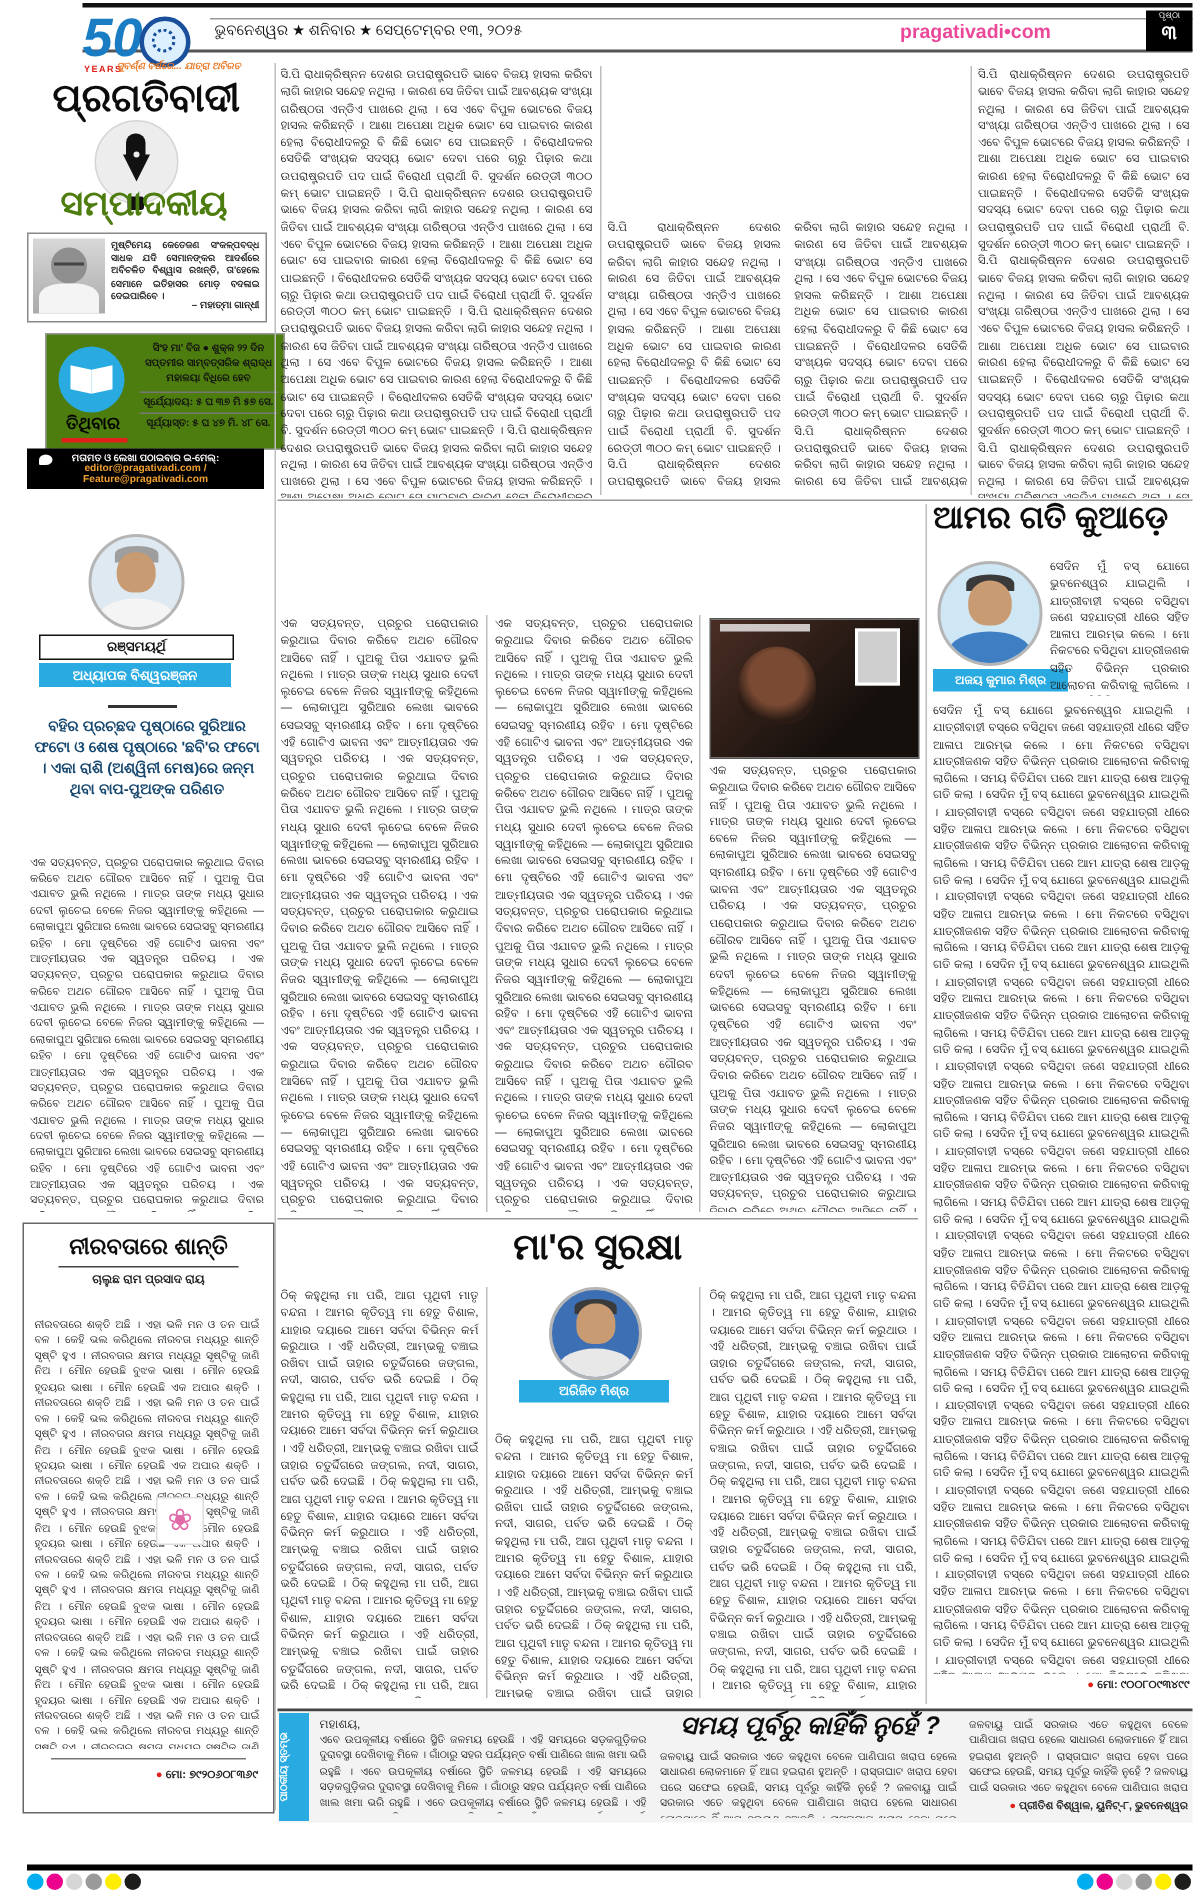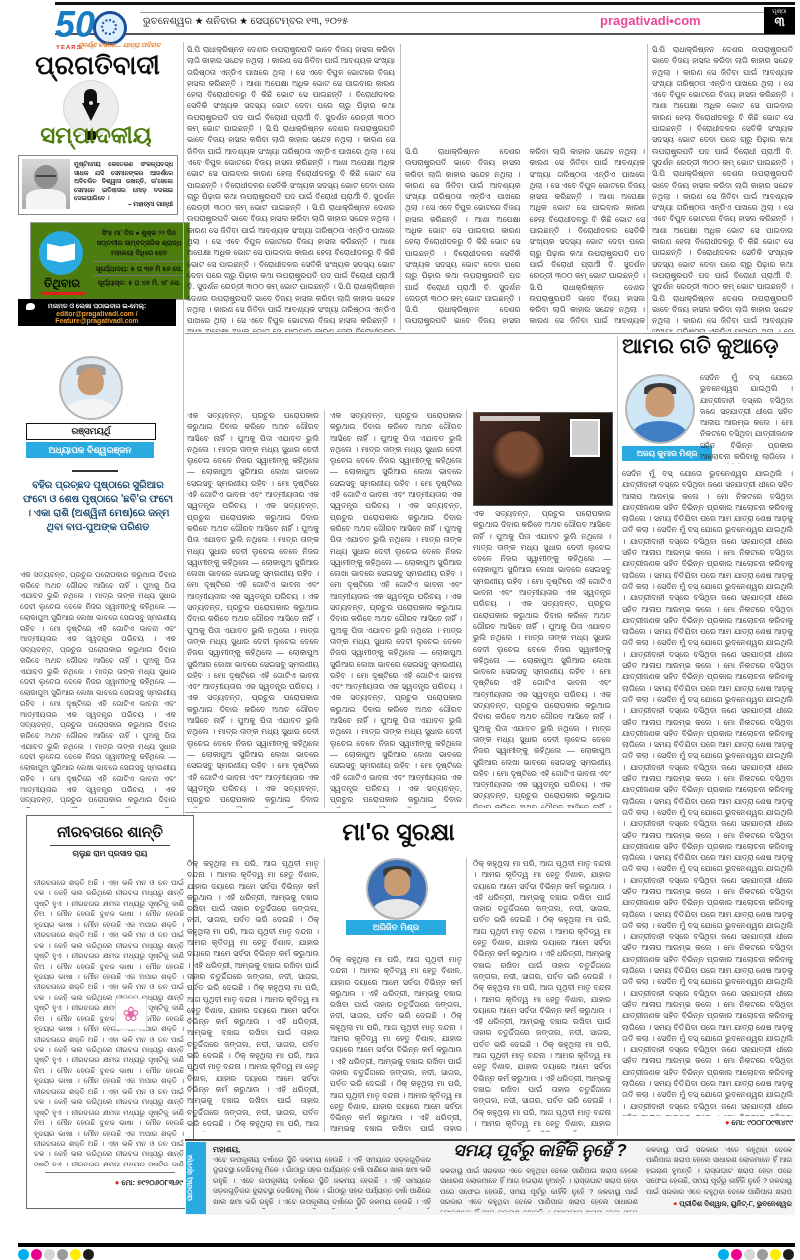--- a/index.html
+++ b/index.html
@@ -130,21 +130,21 @@
       <div class="torso" style="background:#3f7ec2;"></div>
   </div>
   <div class="abs namebox-blue" style="left:622px;top:446px;width:90px;height:15px;font-size:8px;line-height:15px;">ଅଜୟ କୁମାର ମିଶ୍ର</div>
   <div class="col" style="left:700px;top:372px;width:93px;height:92px;">ସେଦିନ ମୁଁ ବସ୍ ଯୋଗେ ଭୁବନେଶ୍ୱର ଯାଇଥିଲି । ଯାତ୍ରୀବାହୀ ବସ୍‌ରେ ବସିଥିବା ଜଣେ ସହଯାତ୍ରୀ ଧୀରେ ସହିତ ଆଳାପ ଆରମ୍ଭ କଲେ । ମୋ ନିକଟରେ ବସିଥିବା ଯାତ୍ରୀଜଣକ ସହିତ ବିଭିନ୍ନ ପ୍ରକାର ଆଲୋଚନା କରିବାକୁ ଲାଗିଲେ । ସମୟ ବିତିଯିବା ପରେ ଆମ ଯାତ୍ରା ଶେଷ ଆଡ଼କୁ ଗତି କଲା । ସେଦିନ ମୁଁ ବସ୍ ଯୋଗେ ଭୁବନେଶ୍ୱର ଯାଇଥିଲି । ଯାତ୍ରୀବାହୀ ବସ୍‌ରେ ବସିଥିବା ଜଣେ ସହଯାତ୍ରୀ ଧୀରେ ସହିତ ଆଳାପ ଆରମ୍ଭ କଲେ । ମୋ ନିକଟରେ ବସିଥିବା ଯାତ୍ରୀଜଣକ ସହିତ ବିଭିନ୍ନ ପ୍ରକାର ଆଲୋଚନା କରିବାକୁ ଲାଗିଲେ । ସମୟ ବିତିଯିବା ପରେ ଆମ ଯାତ୍ରା ଶେଷ ଆଡ଼କୁ ଗତି କଲା ।</div>
   <div class="col" style="left:622px;top:468px;width:171px;height:648px;">ସେଦିନ ମୁଁ ବସ୍ ଯୋଗେ ଭୁବନେଶ୍ୱର ଯାଇଥିଲି । ଯାତ୍ରୀବାହୀ ବସ୍‌ରେ ବସିଥିବା ଜଣେ ସହଯାତ୍ରୀ ଧୀରେ ସହିତ ଆଳାପ ଆରମ୍ଭ କଲେ । ମୋ ନିକଟରେ ବସିଥିବା ଯାତ୍ରୀଜଣକ ସହିତ ବିଭିନ୍ନ ପ୍ରକାର ଆଲୋଚନା କରିବାକୁ ଲାଗିଲେ । ସମୟ ବିତିଯିବା ପରେ ଆମ ଯାତ୍ରା ଶେଷ ଆଡ଼କୁ ଗତି କଲା । ସେଦିନ ମୁଁ ବସ୍ ଯୋଗେ ଭୁବନେଶ୍ୱର ଯାଇଥିଲି । ଯାତ୍ରୀବାହୀ ବସ୍‌ରେ ବସିଥିବା ଜଣେ ସହଯାତ୍ରୀ ଧୀରେ ସହିତ ଆଳାପ ଆରମ୍ଭ କଲେ । ମୋ ନିକଟରେ ବସିଥିବା ଯାତ୍ରୀଜଣକ ସହିତ ବିଭିନ୍ନ ପ୍ରକାର ଆଲୋଚନା କରିବାକୁ ଲାଗିଲେ । ସମୟ ବିତିଯିବା ପରେ ଆମ ଯାତ୍ରା ଶେଷ ଆଡ଼କୁ ଗତି କଲା । ସେଦିନ ମୁଁ ବସ୍ ଯୋଗେ ଭୁବନେଶ୍ୱର ଯାଇଥିଲି । ଯାତ୍ରୀବାହୀ ବସ୍‌ରେ ବସିଥିବା ଜଣେ ସହଯାତ୍ରୀ ଧୀରେ ସହିତ ଆଳାପ ଆରମ୍ଭ କଲେ । ମୋ ନିକଟରେ ବସିଥିବା ଯାତ୍ରୀଜଣକ ସହିତ ବିଭିନ୍ନ ପ୍ରକାର ଆଲୋଚନା କରିବାକୁ ଲାଗିଲେ । ସମୟ ବିତିଯିବା ପରେ ଆମ ଯାତ୍ରା ଶେଷ ଆଡ଼କୁ ଗତି କଲା । ସେଦିନ ମୁଁ ବସ୍ ଯୋଗେ ଭୁବନେଶ୍ୱର ଯାଇଥିଲି । ଯାତ୍ରୀବାହୀ ବସ୍‌ରେ ବସିଥିବା ଜଣେ ସହଯାତ୍ରୀ ଧୀରେ ସହିତ ଆଳାପ ଆରମ୍ଭ କଲେ । ମୋ ନିକଟରେ ବସିଥିବା ଯାତ୍ରୀଜଣକ ସହିତ ବିଭିନ୍ନ ପ୍ରକାର ଆଲୋଚନା କରିବାକୁ ଲାଗିଲେ । ସମୟ ବିତିଯିବା ପରେ ଆମ ଯାତ୍ରା ଶେଷ ଆଡ଼କୁ ଗତି କଲା । ସେଦିନ ମୁଁ ବସ୍ ଯୋଗେ ଭୁବନେଶ୍ୱର ଯାଇଥିଲି । ଯାତ୍ରୀବାହୀ ବସ୍‌ରେ ବସିଥିବା ଜଣେ ସହଯାତ୍ରୀ ଧୀରେ ସହିତ ଆଳାପ ଆରମ୍ଭ କଲେ । ମୋ ନିକଟରେ ବସିଥିବା ଯାତ୍ରୀଜଣକ ସହିତ ବିଭିନ୍ନ ପ୍ରକାର ଆଲୋଚନା କରିବାକୁ ଲାଗିଲେ । ସମୟ ବିତିଯିବା ପରେ ଆମ ଯାତ୍ରା ଶେଷ ଆଡ଼କୁ ଗତି କଲା । ସେଦିନ ମୁଁ ବସ୍ ଯୋଗେ ଭୁବନେଶ୍ୱର ଯାଇଥିଲି । ଯାତ୍ରୀବାହୀ ବସ୍‌ରେ ବସିଥିବା ଜଣେ ସହଯାତ୍ରୀ ଧୀରେ ସହିତ ଆଳାପ ଆରମ୍ଭ କଲେ । ମୋ ନିକଟରେ ବସିଥିବା ଯାତ୍ରୀଜଣକ ସହିତ ବିଭିନ୍ନ ପ୍ରକାର ଆଲୋଚନା କରିବାକୁ ଲାଗିଲେ । ସମୟ ବିତିଯିବା ପରେ ଆମ ଯାତ୍ରା ଶେଷ ଆଡ଼କୁ ଗତି କଲା । ସେଦିନ ମୁଁ ବସ୍ ଯୋଗେ ଭୁବନେଶ୍ୱର ଯାଇଥିଲି । ଯାତ୍ରୀବାହୀ ବସ୍‌ରେ ବସିଥିବା ଜଣେ ସହଯାତ୍ରୀ ଧୀରେ ସହିତ ଆଳାପ ଆରମ୍ଭ କଲେ । ମୋ ନିକଟରେ ବସିଥିବା ଯାତ୍ରୀଜଣକ ସହିତ ବିଭିନ୍ନ ପ୍ରକାର ଆଲୋଚନା କରିବାକୁ ଲାଗିଲେ । ସମୟ ବିତିଯିବା ପରେ ଆମ ଯାତ୍ରା ଶେଷ ଆଡ଼କୁ ଗତି କଲା । ସେଦିନ ମୁଁ ବସ୍ ଯୋଗେ ଭୁବନେଶ୍ୱର ଯାଇଥିଲି । ଯାତ୍ରୀବାହୀ ବସ୍‌ରେ ବସିଥିବା ଜଣେ ସହଯାତ୍ରୀ ଧୀରେ ସହିତ ଆଳାପ ଆରମ୍ଭ କଲେ । ମୋ ନିକଟରେ ବସିଥିବା ଯାତ୍ରୀଜଣକ ସହିତ ବିଭିନ୍ନ ପ୍ରକାର ଆଲୋଚନା କରିବାକୁ ଲାଗିଲେ । ସମୟ ବିତିଯିବା ପରେ ଆମ ଯାତ୍ରା ଶେଷ ଆଡ଼କୁ ଗତି କଲା । ସେଦିନ ମୁଁ ବସ୍ ଯୋଗେ ଭୁବନେଶ୍ୱର ଯାଇଥିଲି । ଯାତ୍ରୀବାହୀ ବସ୍‌ରେ ବସିଥିବା ଜଣେ ସହଯାତ୍ରୀ ଧୀରେ ସହିତ ଆଳାପ ଆରମ୍ଭ କଲେ । ମୋ ନିକଟରେ ବସିଥିବା ଯାତ୍ରୀଜଣକ ସହିତ ବିଭିନ୍ନ ପ୍ରକାର ଆଲୋଚନା କରିବାକୁ ଲାଗିଲେ । ସମୟ ବିତିଯିବା ପରେ ଆମ ଯାତ୍ରା ଶେଷ ଆଡ଼କୁ ଗତି କଲା । ସେଦିନ ମୁଁ ବସ୍ ଯୋଗେ ଭୁବନେଶ୍ୱର ଯାଇଥିଲି । ଯାତ୍ରୀବାହୀ ବସ୍‌ରେ ବସିଥିବା ଜଣେ ସହଯାତ୍ରୀ ଧୀରେ ସହିତ ଆଳାପ ଆରମ୍ଭ କଲେ । ମୋ ନିକଟରେ ବସିଥିବା ଯାତ୍ରୀଜଣକ ସହିତ ବିଭିନ୍ନ ପ୍ରକାର ଆଲୋଚନା କରିବାକୁ ଲାଗିଲେ । ସମୟ ବିତିଯିବା ପରେ ଆମ ଯାତ୍ରା ଶେଷ ଆଡ଼କୁ ଗତି କଲା । ସେଦିନ ମୁଁ ବସ୍ ଯୋଗେ ଭୁବନେଶ୍ୱର ଯାଇଥିଲି । ଯାତ୍ରୀବାହୀ ବସ୍‌ରେ ବସିଥିବା ଜଣେ ସହଯାତ୍ରୀ ଧୀରେ ସହିତ ଆଳାପ ଆରମ୍ଭ କଲେ । ମୋ ନିକଟରେ ବସିଥିବା ଯାତ୍ରୀଜଣକ ସହିତ ବିଭିନ୍ନ ପ୍ରକାର ଆଲୋଚନା କରିବାକୁ ଲାଗିଲେ । ସମୟ ବିତିଯିବା ପରେ ଆମ ଯାତ୍ରା ଶେଷ ଆଡ଼କୁ ଗତି କଲା । ସେଦିନ ମୁଁ ବସ୍ ଯୋଗେ ଭୁବନେଶ୍ୱର ଯାଇଥିଲି । ଯାତ୍ରୀବାହୀ ବସ୍‌ରେ ବସିଥିବା ଜଣେ ସହଯାତ୍ରୀ ଧୀରେ ସହିତ ଆଳାପ ଆରମ୍ଭ କଲେ । ମୋ ନିକଟରେ ବସିଥିବା ଯାତ୍ରୀଜଣକ ସହିତ ବିଭିନ୍ନ ପ୍ରକାର ଆଲୋଚନା କରିବାକୁ ଲାଗିଲେ । ସମୟ ବିତିଯିବା ପରେ ଆମ ଯାତ୍ରା ଶେଷ ଆଡ଼କୁ ଗତି କଲା । ସେଦିନ ମୁଁ ବସ୍ ଯୋଗେ ଭୁବନେଶ୍ୱର ଯାଇଥିଲି । ଯାତ୍ରୀବାହୀ ବସ୍‌ରେ ବସିଥିବା ଜଣେ ସହଯାତ୍ରୀ ଧୀରେ ସହିତ ଆଳାପ ଆରମ୍ଭ କଲେ । ମୋ ନିକଟରେ ବସିଥିବା ଯାତ୍ରୀଜଣକ ସହିତ ବିଭିନ୍ନ ପ୍ରକାର ଆଲୋଚନା କରିବାକୁ ଲାଗିଲେ । ସମୟ ବିତିଯିବା ପରେ ଆମ ଯାତ୍ରା ଶେଷ ଆଡ଼କୁ ଗତି କଲା । ସେଦିନ ମୁଁ ବସ୍ ଯୋଗେ ଭୁବନେଶ୍ୱର ଯାଇଥିଲି । ଯାତ୍ରୀବାହୀ ବସ୍‌ରେ ବସିଥିବା ଜଣେ ସହଯାତ୍ରୀ ଧୀରେ ସହିତ ଆଳାପ ଆରମ୍ଭ କଲେ । ମୋ ନିକଟରେ ବସିଥିବା ଯାତ୍ରୀଜଣକ ସହିତ ବିଭିନ୍ନ ପ୍ରକାର ଆଲୋଚନା କରିବାକୁ ଲାଗିଲେ । ସମୟ ବିତିଯିବା ପରେ ଆମ ଯାତ୍ରା ଶେଷ ଆଡ଼କୁ ଗତି କଲା ।</div>
   <div class="abs sig" style="left:640px;top:1118px;width:153px;font-size:7.5px;">
     <span class="bullet">●</span>
     <span>ମୋ: ୯୦୦୮୦୯୩୪୯୯</span>
   </div>
 
-  <div class="abs" style="left:15px;top:815px;width:166px;height:392px;border:1px solid #666;background:#fff;margin-left:11px;">
+  <div class="abs" style="left:15px;top:815px;width:166px;height:392px;border:1px solid #666;background:#fff;">
     <div class="headline" style="margin-top:7px;text-align:center;font-size:15px;">ନୀରବତାରେ ଶାନ୍ତି</div>
     <div style="margin:4px auto 0;width:120px;border-top:1px solid #444;"></div>
     <div style="text-align:center;font-size:8px;font-weight:bold;margin-top:3px;">ଚାଲୁଛ ରାମ ପ୍ରସାଦ ରାୟ</div>
     <div class="col" style="left:7px;top:62px;width:150px;height:288px;font-size:7.2px;position:absolute;">ନୀରବତାରେ ଶକ୍ତି ଅଛି । ଏହା ଭଳି ମନ ଓ ତନ ପାଇଁ ବଳ । କେହି ଭଲ କରିଥିଲେ ନୀରବତା ମଧ୍ୟରୁ ଶାନ୍ତି ସୃଷ୍ଟି ହୁଏ । ନୀରବତାର କ୍ଷମତା ମଧ୍ୟରୁ ସୃଷ୍ଟିକୁ ଜାଣି ନିଅ । ମୌନ ହେଉଛି ବୁଝକ ଭାଷା । ମୌନ ହେଉଛି ହୃଦୟର ଭାଷା । ମୌନ ହେଉଛି ଏକ ଅପାର ଶକ୍ତି । ନୀରବତାରେ ଶକ୍ତି ଅଛି । ଏହା ଭଳି ମନ ଓ ତନ ପାଇଁ ବଳ । କେହି ଭଲ କରିଥିଲେ ନୀରବତା ମଧ୍ୟରୁ ଶାନ୍ତି ସୃଷ୍ଟି ହୁଏ । ନୀରବତାର କ୍ଷମତା ମଧ୍ୟରୁ ସୃଷ୍ଟିକୁ ଜାଣି ନିଅ । ମୌନ ହେଉଛି ବୁଝକ ଭାଷା । ମୌନ ହେଉଛି ହୃଦୟର ଭାଷା । ମୌନ ହେଉଛି ଏକ ଅପାର ଶକ୍ତି । ନୀରବତାରେ ଶକ୍ତି ଅଛି । ଏହା ଭଳି ମନ ଓ ତନ ପାଇଁ ବଳ । କେହି ଭଲ କରିଥିଲେ ନୀରବତା ମଧ୍ୟରୁ ଶାନ୍ତି ସୃଷ୍ଟି ହୁଏ । ନୀରବତାର କ୍ଷମତା ମଧ୍ୟରୁ ସୃଷ୍ଟିକୁ ଜାଣି ନିଅ । ମୌନ ହେଉଛି ବୁଝକ ଭାଷା । ମୌନ ହେଉଛି ହୃଦୟର ଭାଷା । ମୌନ ହେଉଛି ଏକ ଅପାର ଶକ୍ତି । ନୀରବତାରେ ଶକ୍ତି ଅଛି । ଏହା ଭଳି ମନ ଓ ତନ ପାଇଁ ବଳ । କେହି ଭଲ କରିଥିଲେ ନୀରବତା ମଧ୍ୟରୁ ଶାନ୍ତି ସୃଷ୍ଟି ହୁଏ । ନୀରବତାର କ୍ଷମତା ମଧ୍ୟରୁ ସୃଷ୍ଟିକୁ ଜାଣି ନିଅ । ମୌନ ହେଉଛି ବୁଝକ ଭାଷା । ମୌନ ହେଉଛି ହୃଦୟର ଭାଷା । ମୌନ ହେଉଛି ଏକ ଅପାର ଶକ୍ତି । ନୀରବତାରେ ଶକ୍ତି ଅଛି । ଏହା ଭଳି ମନ ଓ ତନ ପାଇଁ ବଳ । କେହି ଭଲ କରିଥିଲେ ନୀରବତା ମଧ୍ୟରୁ ଶାନ୍ତି ସୃଷ୍ଟି ହୁଏ । ନୀରବତାର କ୍ଷମତା ମଧ୍ୟରୁ ସୃଷ୍ଟିକୁ ଜାଣି ନିଅ । ମୌନ ହେଉଛି ବୁଝକ ଭାଷା । ମୌନ ହେଉଛି ହୃଦୟର ଭାଷା । ମୌନ ହେଉଛି ଏକ ଅପାର ଶକ୍ତି । ନୀରବତାରେ ଶକ୍ତି ଅଛି । ଏହା ଭଳି ମନ ଓ ତନ ପାଇଁ ବଳ । କେହି ଭଲ କରିଥିଲେ ନୀରବତା ମଧ୍ୟରୁ ଶାନ୍ତି ସୃଷ୍ଟି ହୁଏ । ନୀରବତାର କ୍ଷମତା ମଧ୍ୟରୁ ସୃଷ୍ଟିକୁ ଜାଣି ନିଅ । ମୌନ ହେଉଛି ବୁଝକ ଭାଷା । ମୌନ ହେଉଛି ହୃଦୟର ଭାଷା । ମୌନ ହେଉଛି ଏକ ଅପାର ଶକ୍ତି । ନୀରବତାରେ ଶକ୍ତି ଅଛି । ଏହା ଭଳି ମନ ଓ ତନ ପାଇଁ ବଳ । କେହି ଭଲ କରିଥିଲେ ନୀରବତା ମଧ୍ୟରୁ ଶାନ୍ତି ସୃଷ୍ଟି ହୁଏ । ନୀରବତାର କ୍ଷମତା ମଧ୍ୟରୁ ସୃଷ୍ଟିକୁ ଜାଣି ନିଅ । ମୌନ ହେଉଛି ବୁଝକ ଭାଷା । ମୌନ ହେଉଛି ହୃଦୟର ଭାଷା । ମୌନ ହେଉଛି ଏକ ଅପାର ଶକ୍ତି । ନୀରବତାରେ ଶକ୍ତି ଅଛି । ଏହା ଭଳି ମନ ଓ ତନ ପାଇଁ ବଳ । କେହି ଭଲ କରିଥିଲେ ନୀରବତା ମଧ୍ୟରୁ ଶାନ୍ତି ସୃଷ୍ଟି ହୁଏ । ନୀରବତାର କ୍ଷମତା ମଧ୍ୟରୁ ସୃଷ୍ଟିକୁ ଜାଣି ନିଅ । ମୌନ ହେଉଛି ବୁଝକ ଭାଷା । ମୌନ ହେଉଛି ହୃଦୟର ଭାଷା । ମୌନ ହେଉଛି ଏକ ଅପାର ଶକ୍ତି ।</div>
     <div class="abs" style="left:88px;top:182px;width:30px;height:30px;background:#fff;border:1px solid #ddd;text-align:center;font-size:20px;line-height:30px;color:#e06ba8;">❀</div>
     <div class="abs" style="left:18px;top:356px;width:130px;border-top:1px solid #777;"></div>
     <div class="abs sig" style="left:10px;top:362px;width:146px;font-size:7.5px;">
       <span class="bullet">●</span>
       <span>ମୋ: ୭୯୨୦୬୦୮୩୬୯</span>
     </div>
@@ -164,21 +164,21 @@
     <div>ଠିକ୍ କହୁଥିଲା ମା ପରି, ଆଗ ପୃଥିବୀ ମାତୃ ବନ୍ଦନା । ଆମର କୃତିତ୍ୱ ମା ହେତୁ ବିଶାଳ, ଯାହାର ଦୟାରେ ଆମେ ସର୍ବଦା ବିଭିନ୍ନ କର୍ମ କରୁଥାଉ । ଏହି ଧରିତ୍ରୀ, ଆମ୍ଭକୁ ବଞ୍ଚାଇ ରଖିବା ପାଇଁ ତାହାର ଚତୁର୍ଦ୍ଦିଗରେ ଜଙ୍ଗଲ, ନଦୀ, ସାଗର, ପର୍ବତ ଭରି ଦେଇଛି । ଠିକ୍ କହୁଥିଲା ମା ପରି, ଆଗ ପୃଥିବୀ ମାତୃ ବନ୍ଦନା । ଆମର କୃତିତ୍ୱ ମା ହେତୁ ବିଶାଳ, ଯାହାର ଦୟାରେ ଆମେ ସର୍ବଦା ବିଭିନ୍ନ କର୍ମ କରୁଥାଉ । ଏହି ଧରିତ୍ରୀ, ଆମ୍ଭକୁ ବଞ୍ଚାଇ ରଖିବା ପାଇଁ ତାହାର ଚତୁର୍ଦ୍ଦିଗରେ ଜଙ୍ଗଲ, ନଦୀ, ସାଗର, ପର୍ବତ ଭରି ଦେଇଛି । ଠିକ୍ କହୁଥିଲା ମା ପରି, ଆଗ ପୃଥିବୀ ମାତୃ ବନ୍ଦନା । ଆମର କୃତିତ୍ୱ ମା ହେତୁ ବିଶାଳ, ଯାହାର ଦୟାରେ ଆମେ ସର୍ବଦା ବିଭିନ୍ନ କର୍ମ କରୁଥାଉ । ଏହି ଧରିତ୍ରୀ, ଆମ୍ଭକୁ ବଞ୍ଚାଇ ରଖିବା ପାଇଁ ତାହାର ଚତୁର୍ଦ୍ଦିଗରେ ଜଙ୍ଗଲ, ନଦୀ, ସାଗର, ପର୍ବତ ଭରି ଦେଇଛି । ଠିକ୍ କହୁଥିଲା ମା ପରି, ଆଗ ପୃଥିବୀ ମାତୃ ବନ୍ଦନା । ଆମର କୃତିତ୍ୱ ମା ହେତୁ ବିଶାଳ, ଯାହାର ଦୟାରେ ଆମେ ସର୍ବଦା ବିଭିନ୍ନ କର୍ମ କରୁଥାଉ । ଏହି ଧରିତ୍ରୀ, ଆମ୍ଭକୁ ବଞ୍ଚାଇ ରଖିବା ପାଇଁ ତାହାର ଚତୁର୍ଦ୍ଦିଗରେ ଜଙ୍ଗଲ, ନଦୀ, ସାଗର, ପର୍ବତ ଭରି ଦେଇଛି ।</div>
   </div>
   <div class="col" style="left:473px;top:858px;width:138px;height:274px;">ଠିକ୍ କହୁଥିଲା ମା ପରି, ଆଗ ପୃଥିବୀ ମାତୃ ବନ୍ଦନା । ଆମର କୃତିତ୍ୱ ମା ହେତୁ ବିଶାଳ, ଯାହାର ଦୟାରେ ଆମେ ସର୍ବଦା ବିଭିନ୍ନ କର୍ମ କରୁଥାଉ । ଏହି ଧରିତ୍ରୀ, ଆମ୍ଭକୁ ବଞ୍ଚାଇ ରଖିବା ପାଇଁ ତାହାର ଚତୁର୍ଦ୍ଦିଗରେ ଜଙ୍ଗଲ, ନଦୀ, ସାଗର, ପର୍ବତ ଭରି ଦେଇଛି । ଠିକ୍ କହୁଥିଲା ମା ପରି, ଆଗ ପୃଥିବୀ ମାତୃ ବନ୍ଦନା । ଆମର କୃତିତ୍ୱ ମା ହେତୁ ବିଶାଳ, ଯାହାର ଦୟାରେ ଆମେ ସର୍ବଦା ବିଭିନ୍ନ କର୍ମ କରୁଥାଉ । ଏହି ଧରିତ୍ରୀ, ଆମ୍ଭକୁ ବଞ୍ଚାଇ ରଖିବା ପାଇଁ ତାହାର ଚତୁର୍ଦ୍ଦିଗରେ ଜଙ୍ଗଲ, ନଦୀ, ସାଗର, ପର୍ବତ ଭରି ଦେଇଛି । ଠିକ୍ କହୁଥିଲା ମା ପରି, ଆଗ ପୃଥିବୀ ମାତୃ ବନ୍ଦନା । ଆମର କୃତିତ୍ୱ ମା ହେତୁ ବିଶାଳ, ଯାହାର ଦୟାରେ ଆମେ ସର୍ବଦା ବିଭିନ୍ନ କର୍ମ କରୁଥାଉ । ଏହି ଧରିତ୍ରୀ, ଆମ୍ଭକୁ ବଞ୍ଚାଇ ରଖିବା ପାଇଁ ତାହାର ଚତୁର୍ଦ୍ଦିଗରେ ଜଙ୍ଗଲ, ନଦୀ, ସାଗର, ପର୍ବତ ଭରି ଦେଇଛି । ଠିକ୍ କହୁଥିଲା ମା ପରି, ଆଗ ପୃଥିବୀ ମାତୃ ବନ୍ଦନା । ଆମର କୃତିତ୍ୱ ମା ହେତୁ ବିଶାଳ, ଯାହାର ଦୟାରେ ଆମେ ସର୍ବଦା ବିଭିନ୍ନ କର୍ମ କରୁଥାଉ । ଏହି ଧରିତ୍ରୀ, ଆମ୍ଭକୁ ବଞ୍ଚାଇ ରଖିବା ପାଇଁ ତାହାର ଚତୁର୍ଦ୍ଦିଗରେ ଜଙ୍ଗଲ, ନଦୀ, ସାଗର, ପର୍ବତ ଭରି ଦେଇଛି । ଠିକ୍ କହୁଥିଲା ମା ପରି, ଆଗ ପୃଥିବୀ ମାତୃ ବନ୍ଦନା । ଆମର କୃତିତ୍ୱ ମା ହେତୁ ବିଶାଳ, ଯାହାର ଦୟାରେ ଆମେ ସର୍ବଦା ବିଭିନ୍ନ କର୍ମ କରୁଥାଉ । ଏହି ଧରିତ୍ରୀ, ଆମ୍ଭକୁ ବଞ୍ଚାଇ ରଖିବା ପାଇଁ ତାହାର ଚତୁର୍ଦ୍ଦିଗରେ ଜଙ୍ଗଲ, ନଦୀ, ସାଗର, ପର୍ବତ ଭରି ଦେଇଛି । ଠିକ୍ କହୁଥିଲା ମା ପରି, ଆଗ ପୃଥିବୀ ମାତୃ ବନ୍ଦନା । ଆମର କୃତିତ୍ୱ ମା ହେତୁ ବିଶାଳ, ଯାହାର ଦୟାରେ ଆମେ ସର୍ବଦା ବିଭିନ୍ନ କର୍ମ କରୁଥାଉ । ଏହି ଧରିତ୍ରୀ, ଆମ୍ଭକୁ ବଞ୍ଚାଇ ରଖିବା ପାଇଁ ତାହାର ଚତୁର୍ଦ୍ଦିଗରେ ଜଙ୍ଗଲ, ନଦୀ, ସାଗର, ପର୍ବତ ଭରି ଦେଇଛି । ଠିକ୍ କହୁଥିଲା ମା ପରି, ଆଗ ପୃଥିବୀ ମାତୃ ବନ୍ଦନା । ଆମର କୃତିତ୍ୱ ମା ହେତୁ ବିଶାଳ, ଯାହାର ଦୟାରେ ଆମେ ସର୍ବଦା ବିଭିନ୍ନ କର୍ମ କରୁଥାଉ । ଏହି ଧରିତ୍ରୀ, ଆମ୍ଭକୁ ବଞ୍ଚାଇ ରଖିବା ପାଇଁ ତାହାର ଚତୁର୍ଦ୍ଦିଗରେ ଜଙ୍ଗଲ, ନଦୀ, ସାଗର, ପର୍ବତ ଭରି ଦେଇଛି ।</div>
 
   <div class="hline" style="left:185px;top:1139px;width:610px;height:2px;background:#444;"></div>
   <div class="abs" style="left:185px;top:1141px;width:610px;height:74px;background:#f3f3f3;"></div>
   <div class="abs" style="left:186px;top:1142px;width:20px;height:72px;background:#29abe2;">
     <div style="writing-mode:vertical-rl;transform:rotate(180deg);width:20px;height:72px;text-align:center;font-size:7px;font-weight:bold;color:#fff;">ପାଠକୀୟ ସ୍ତମ୍ଭ</div>
   </div>
   <div class="abs" style="left:213px;top:1145px;width:218px;height:66px;overflow:hidden;">
-    <div style="font-size:8px;font-weight:bold;">ମହାଶୟ,</div>
+    <div style="font-size:8px;font-weight:normal;">ମହାଶୟ,</div>
     <div class="col" style="position:static;width:218px;height:54px;font-size:7.2px;">ଏବେ ଉପକୂଳୀୟ ବର୍ଷାରେ ସ୍ଥିତି ଜଳମୟ ହେଉଛି । ଏହି ସମୟରେ ସଡ଼କଗୁଡ଼ିକର ଦୁରାବସ୍ଥା ଦେଖିବାକୁ ମିଳେ । ଗାଁଠାରୁ ସହର ପର୍ଯ୍ୟନ୍ତ ବର୍ଷା ପାଣିରେ ଖାଲ ଖମା ଭରି ରହୁଛି । ଏବେ ଉପକୂଳୀୟ ବର୍ଷାରେ ସ୍ଥିତି ଜଳମୟ ହେଉଛି । ଏହି ସମୟରେ ସଡ଼କଗୁଡ଼ିକର ଦୁରାବସ୍ଥା ଦେଖିବାକୁ ମିଳେ । ଗାଁଠାରୁ ସହର ପର୍ଯ୍ୟନ୍ତ ବର୍ଷା ପାଣିରେ ଖାଲ ଖମା ଭରି ରହୁଛି । ଏବେ ଉପକୂଳୀୟ ବର୍ଷାରେ ସ୍ଥିତି ଜଳମୟ ହେଉଛି । ଏହି ସମୟରେ ସଡ଼କଗୁଡ଼ିକର ଦୁରାବସ୍ଥା ଦେଖିବାକୁ ମିଳେ । ଗାଁଠାରୁ ସହର ପର୍ଯ୍ୟନ୍ତ ବର୍ଷା ପାଣିରେ ଖାଲ ଖମା ଭରି ରହୁଛି ।</div>
   </div>
   <div class="abs headline" style="left:440px;top:1141px;width:200px;text-align:center;font-size:17px;font-style:italic;">ସମୟ ପୂର୍ବରୁ କାହିଁକି ନୁହେଁ ?</div>
   <div class="col" style="left:440px;top:1166px;width:198px;height:46px;font-size:7.2px;">ଜଳବାୟୁ ପାଇଁ ସରକାର ଏତେ କହୁଥିବା ବେଳେ ପାଣିପାଗ ଖରାପ ହେଲେ ସାଧାରଣ ଲୋକମାନେ ହିଁ ଆଗ ହଇରାଣ ହୁଅନ୍ତି । ରାସ୍ତାଘାଟ ଖରାପ ହେବା ପରେ ସଫେଇ ହେଉଛି, ସମୟ ପୂର୍ବରୁ କାହିଁକି ନୁହେଁ ? ଜଳବାୟୁ ପାଇଁ ସରକାର ଏତେ କହୁଥିବା ବେଳେ ପାଣିପାଗ ଖରାପ ହେଲେ ସାଧାରଣ ଲୋକମାନେ ହିଁ ଆଗ ହଇରାଣ ହୁଅନ୍ତି । ରାସ୍ତାଘାଟ ଖରାପ ହେବା ପରେ ସଫେଇ ହେଉଛି, ସମୟ ପୂର୍ବରୁ କାହିଁକି ନୁହେଁ ?</div>
   <div class="col" style="left:646px;top:1145px;width:146px;height:52px;font-size:7.2px;">ଜଳବାୟୁ ପାଇଁ ସରକାର ଏତେ କହୁଥିବା ବେଳେ ପାଣିପାଗ ଖରାପ ହେଲେ ସାଧାରଣ ଲୋକମାନେ ହିଁ ଆଗ ହଇରାଣ ହୁଅନ୍ତି । ରାସ୍ତାଘାଟ ଖରାପ ହେବା ପରେ ସଫେଇ ହେଉଛି, ସମୟ ପୂର୍ବରୁ କାହିଁକି ନୁହେଁ ? ଜଳବାୟୁ ପାଇଁ ସରକାର ଏତେ କହୁଥିବା ବେଳେ ପାଣିପାଗ ଖରାପ ହେଲେ ସାଧାରଣ ଲୋକମାନେ ହିଁ ଆଗ ହଇରାଣ ହୁଅନ୍ତି । ରାସ୍ତାଘାଟ ଖରାପ ହେବା ପରେ ସଫେଇ ହେଉଛି, ସମୟ ପୂର୍ବରୁ କାହିଁକି ନୁହେଁ ?</div>
   <div class="abs sig" style="left:560px;top:1199px;width:232px;font-size:7.2px;">
     <span class="bullet">●</span>
     <span>ପ୍ରୀତିଶ ବିଶ୍ୱାଳ, ୟୁନିଟ୍-୮, ଭୁବନେଶ୍ୱର</span>
   </div>
 

